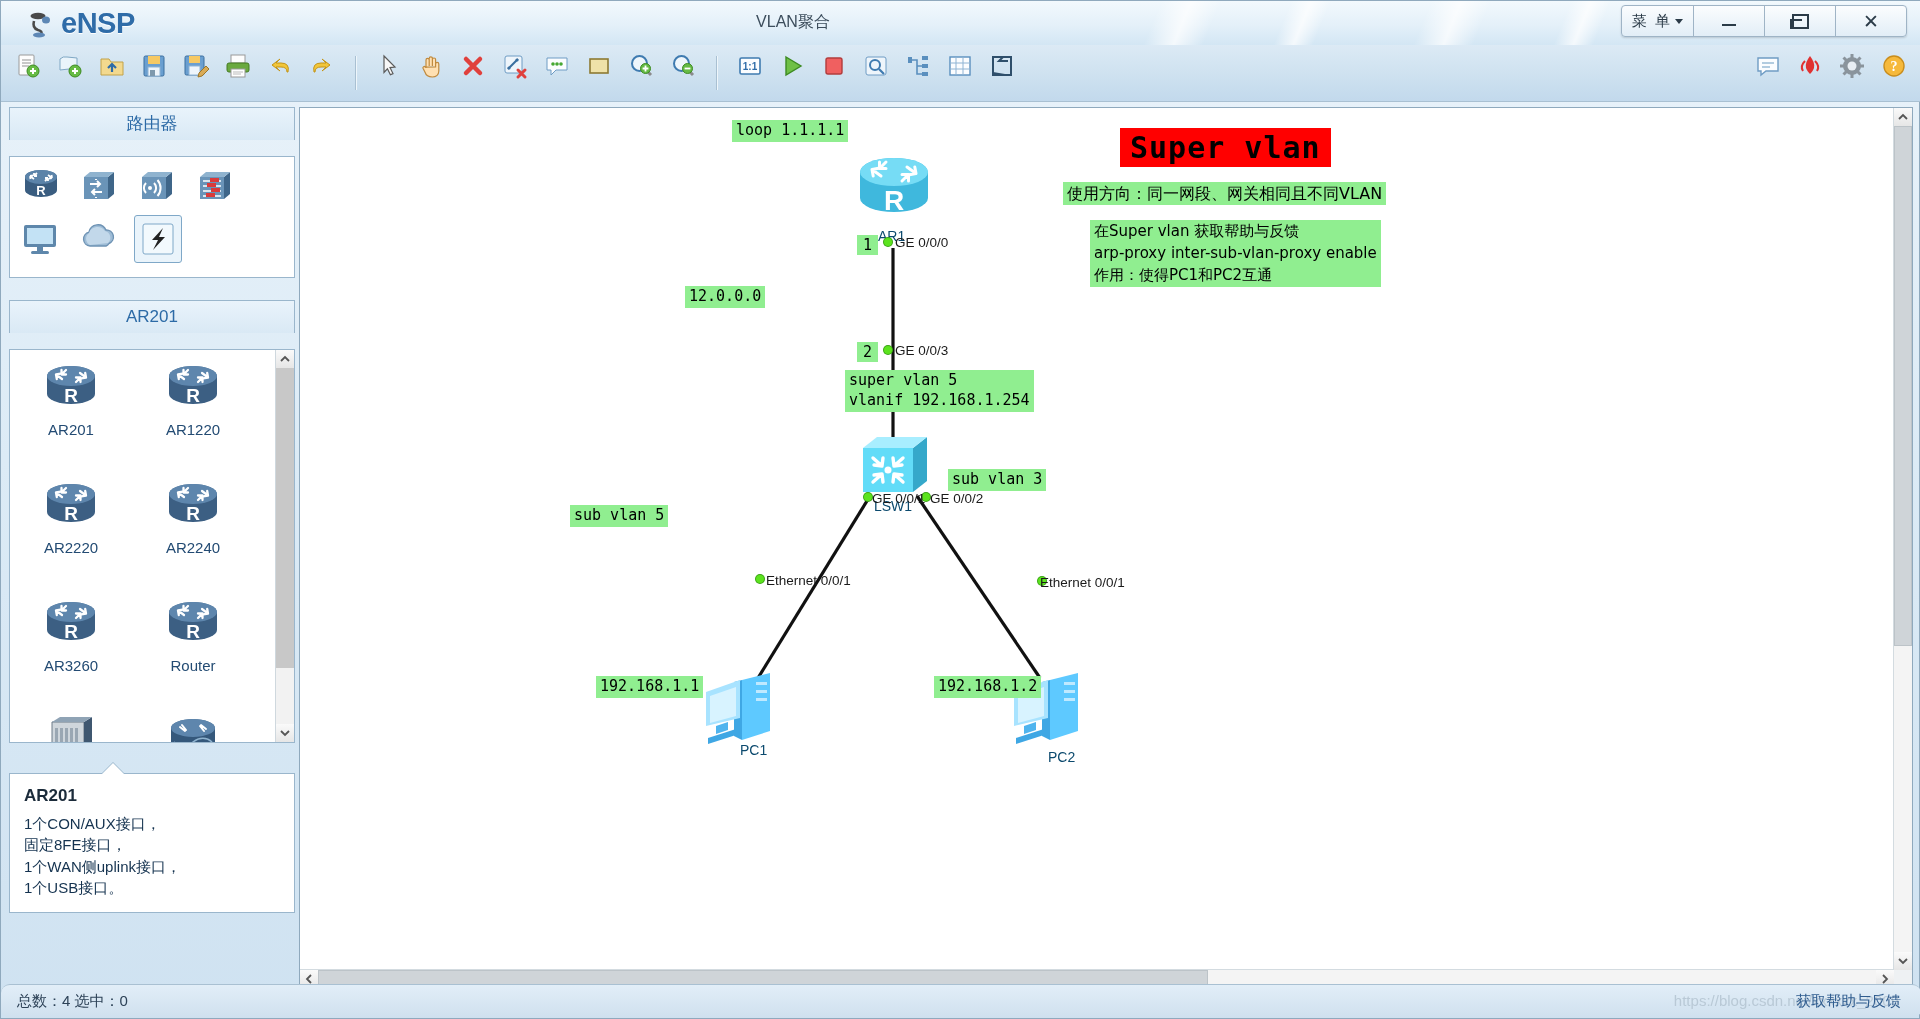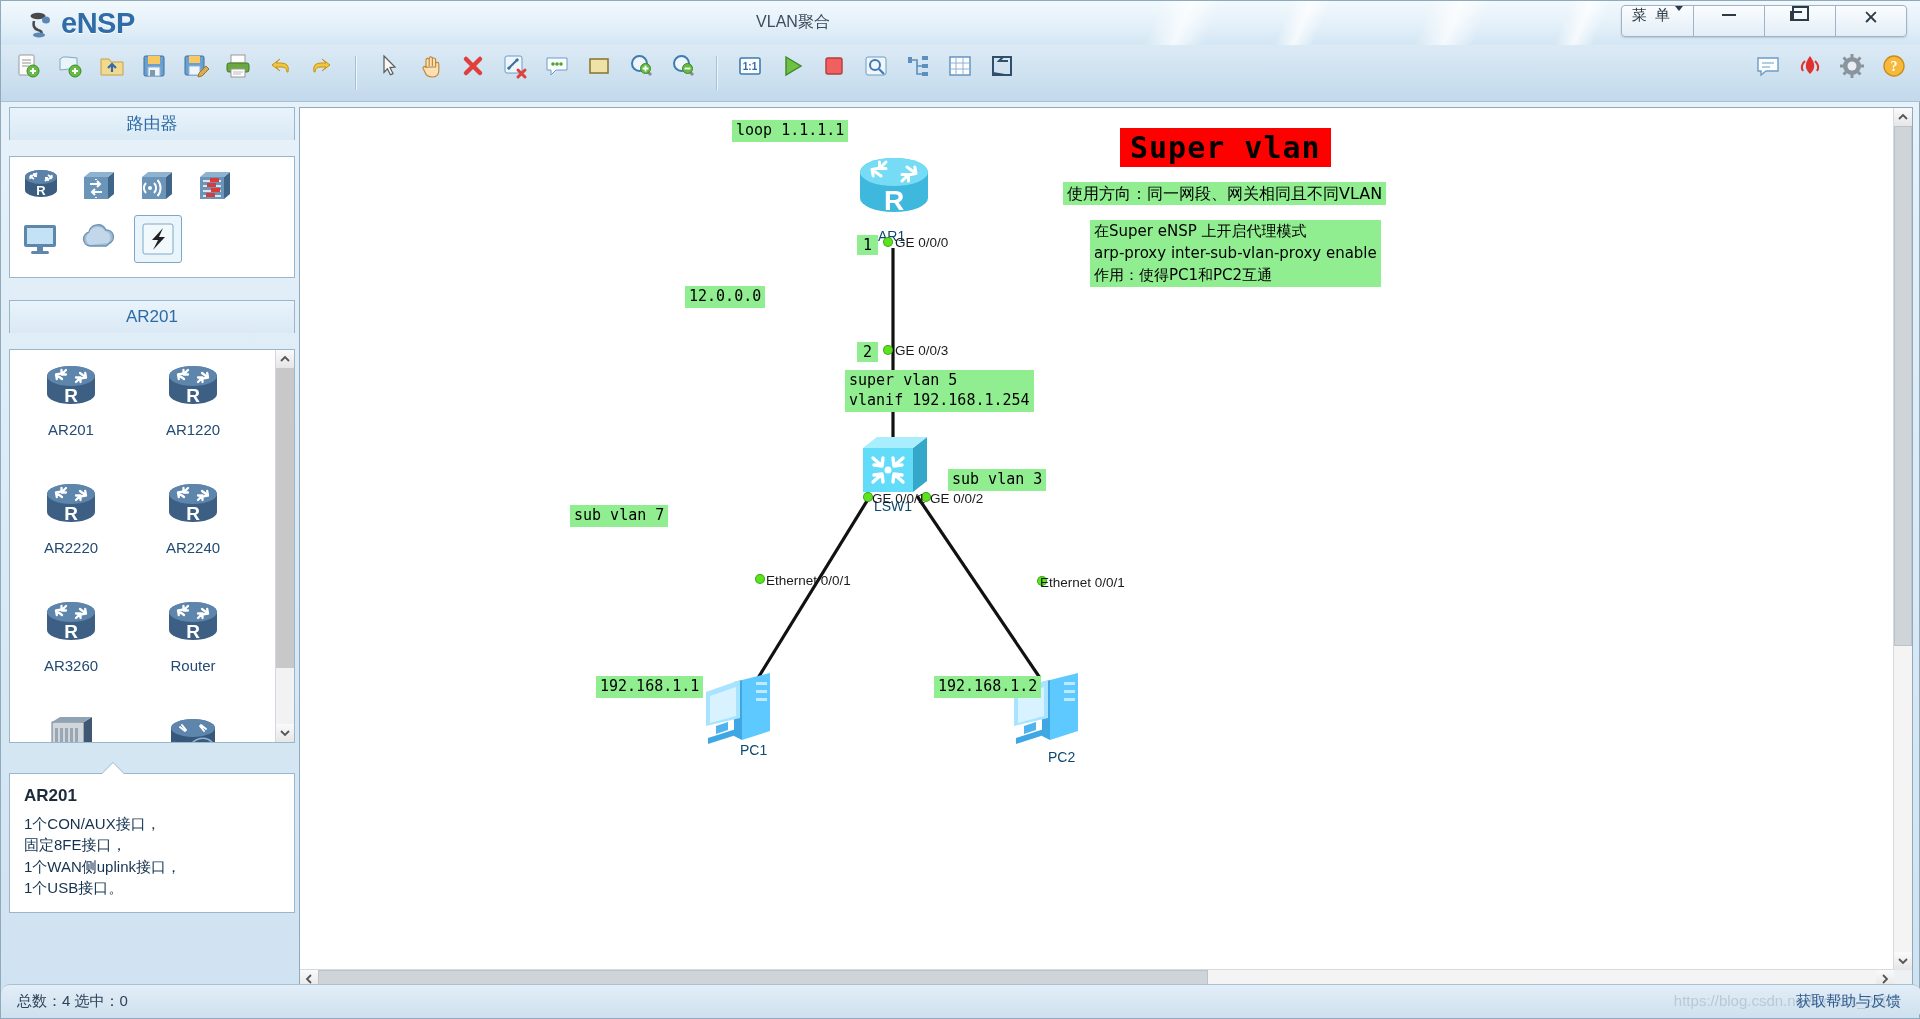--- a/index.html
+++ b/index.html
@@ -34,21 +34,21 @@
     position:absolute;left:0;top:11px;width:1584px;text-align:center;
     font-size:16px;color:#3c4d5c;
   }
   .wincontrols{
     position:absolute;right:14px;top:4px;display:flex;
     border:1px solid #9fb4c6;border-radius:4px;overflow:hidden;
     background:linear-gradient(180deg,#fbfdfe,#e2eef7);
     box-shadow:0 1px 2px rgba(0,0,0,.15);
   }
   .wcbtn{
-    min-width:50px;height:30px;display:flex;justify-content:center;
+    min-width:50px;height:30px;display:flex;align-items:center;justify-content:center;
     font-size:15px;color:#2b3b48;border-right:1px solid #9fb4c6;
     padding:0 10px;cursor:default;background:transparent;
   }
   .wcbtn:last-child{border-right:none;}
   .wcbtn.menu{font-size:15px;letter-spacing:2px;}
   .caret{display:inline-block;margin-left:3px;border-left:4px solid transparent;border-right:4px solid transparent;border-top:5px solid #2b3b48;}
   .glyph-min{width:14px;height:2px;background:#2b3b48;margin-top:8px;}
   .glyph-max{width:13px;height:11px;border:2px solid #2b3b48;position:relative;}
   .glyph-max:before{content:"";position:absolute;left:-4px;top:3px;width:10px;height:8px;border:2px solid #2b3b48;border-right:none;border-bottom:none;}
 
@@ -739,28 +739,28 @@
       <div class="portlabel" style="left:572px;top:383px;">GE 0/0/1</div>
       <div class="portlabel" style="left:630px;top:383px;">GE 0/0/2</div>
       <div class="portlabel" style="left:466px;top:465px;">Ethernet 0/0/1</div>
       <div class="portlabel" style="left:740px;top:467px;">Ethernet 0/0/1</div>
 
       <div class="badge" style="left:557px;top:127px;">1</div>
       <div class="badge" style="left:557px;top:234px;">2</div>
 
       <div class="bigtitle" style="left:820px;top:20px;">Super vlan</div>
       <div class="note cn" style="left:763px;top:74px;font-size:16px;">使用方向：同一网段、网关相同且不同VLAN</div>
-      <div class="note cn" style="left:790px;top:112px;font-size:15px;line-height:1.45;">在Super eNSP 上开启代理模式
+      <div class="note cn" style="left:790px;top:112px;font-size:15px;line-height:1.45;">在Super vlan 获取帮助与反馈
 arp-proxy inter-sub-vlan-proxy enable
 作用：使得PC1和PC2互通</div>
       <div class="note" style="left:432px;top:12px;">loop 1.1.1.1</div>
       <div class="note" style="left:385px;top:178px;">12.0.0.0</div>
       <div class="note" style="left:545px;top:262px;">super vlan 5
 vlanif 192.168.1.254</div>
-      <div class="note" style="left:270px;top:397px;">sub vlan 7</div>
+      <div class="note" style="left:270px;top:397px;">sub vlan 5</div>
       <div class="note" style="left:604px;top:361px;margin-left:44px;">sub vlan 3</div>
       <div class="note" style="left:296px;top:568px;">192.168.1.1</div>
       <div class="note" style="left:634px;top:568px;">192.168.1.2</div>
 
     </div>
 
     <div class="vscroll">
       <div class="sbtn">
         <svg width="10" height="8" viewBox="0 0 10 8">
             <path d="M1 6l4-4 4 4" stroke="#555" stroke-width="1.8" fill="none"></path>

